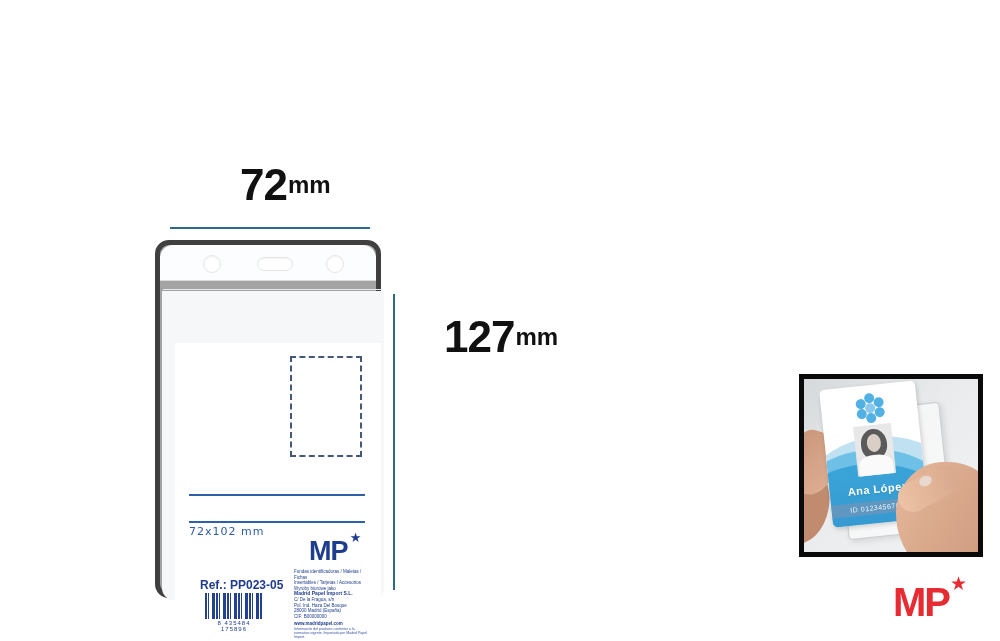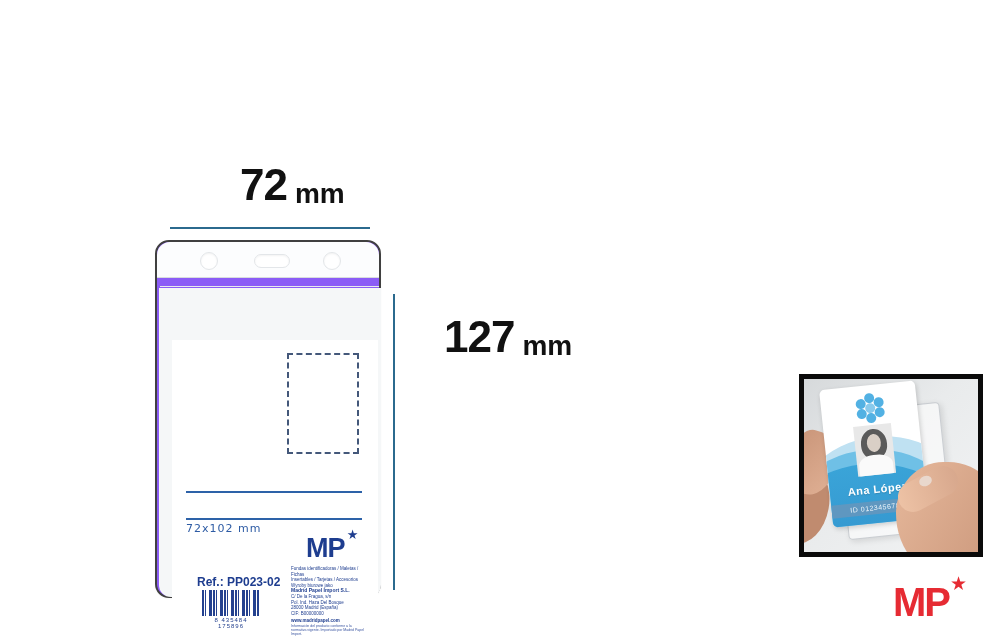--- a/index.html
+++ b/index.html
@@ -1,32 +1,32 @@
 <!DOCTYPE html>
 <html><head>
 <meta charset="utf-8">
 <style>
   * { margin:0; padding:0; box-sizing:border-box; }
   html,body { background:#ffffff; }
   body { font-family:"Liberation Sans", sans-serif; }
   .stage { position:relative; width:1000px; height:641px; background:#ffffff; overflow:hidden; }
 
   
-  .dim-label { position:absolute; display:flex; align-items:flex-end; color:#111; }
+  .dim-label { position:absolute; display:flex; align-items:center; color:#111; }
   .dim-label .num { font-weight:bold; font-size:44px; letter-spacing:-1px; }
-  .dim-label .unit { font-weight:bold; font-size:28px; margin-left:8px; }
+  .dim-label .unit { font-weight:bold; font-size:24px; margin-left:1px; }
   .dim-w { left:240px; top:160px; }
   .dim-h { left:444px; top:312px; }
 
   .dimline-w { position:absolute; left:170px; top:227px; width:200px; height:2px; background:#2b6a8e; }
   .dimline-h { position:absolute; left:393px; top:294px; width:2px; height:296px; background:#2b6a8e; }
 
   
   .holder { position:absolute; left:155px; top:240px; width:226px; height:358px;
-            background:#8b5cf6; border:2px solid #404040; border-radius:14px;
+            background:#a3a3a3; border:5px solid #404040; border-radius:14px;
             box-shadow:0 1px 2px rgba(0,0,0,0.04); }
   .holder-flap { position:absolute; left:0; top:0; width:100%; height:36px;
                  border-bottom:1px solid #d8dcdf; border-radius:13px 13px 0 0; background:#fcfdfe; }
   .holder-seam2 { position:absolute; left:3px; top:44px; width:219px; height:1px; background:#e7eaec; }
   .hole { position:absolute; top:10px; width:18px; height:18px; border-radius:50%;
           background:#ffffff; border:1px solid #e3e6e9; box-shadow:inset 0 1px 2px rgba(0,0,0,0.05); }
   .hole-left { left:43px; } .hole-right { left:166px; }
   .slot { position:absolute; left:97px; top:12px; width:36px; height:14px; border-radius:8px;
           background:#ffffff; border:1px solid #e3e6e9; box-shadow:inset 0 1px 2px rgba(0,0,0,0.05); }
   .pocket { position:absolute; left:2px; top:46px; width:222px; height:309px;
@@ -163,21 +163,21 @@
           <div>Wyroby biurowe jako</div>
           <div class="b">Madrid Papel Import S.L.</div>
           <div>C/ De la Fragua, s/n</div>
           <div>Pol. Ind. Haza Del Bosque</div>
           <div>28000 Madrid (España)</div>
           <div>CIF: B00000000</div>
           <div class="web">www.madridpapel.com</div>
           <div class="legal">Información del producto conforme a la normativa vigente. Importado por Madrid Papel Import.</div>
         </div>
 
-        <div class="ref-label">Ref.: PP023-02</div>
+        <div class="ref-label">Ref.: PP023-05</div>
 
         <div class="barcode-wrap">
           <div class="barcode-bars"></div>
           <div class="barcode-digits">8 435484 175896</div>
         </div>
       </div>
     </div>
   </div>
 
   <div class="inset">

